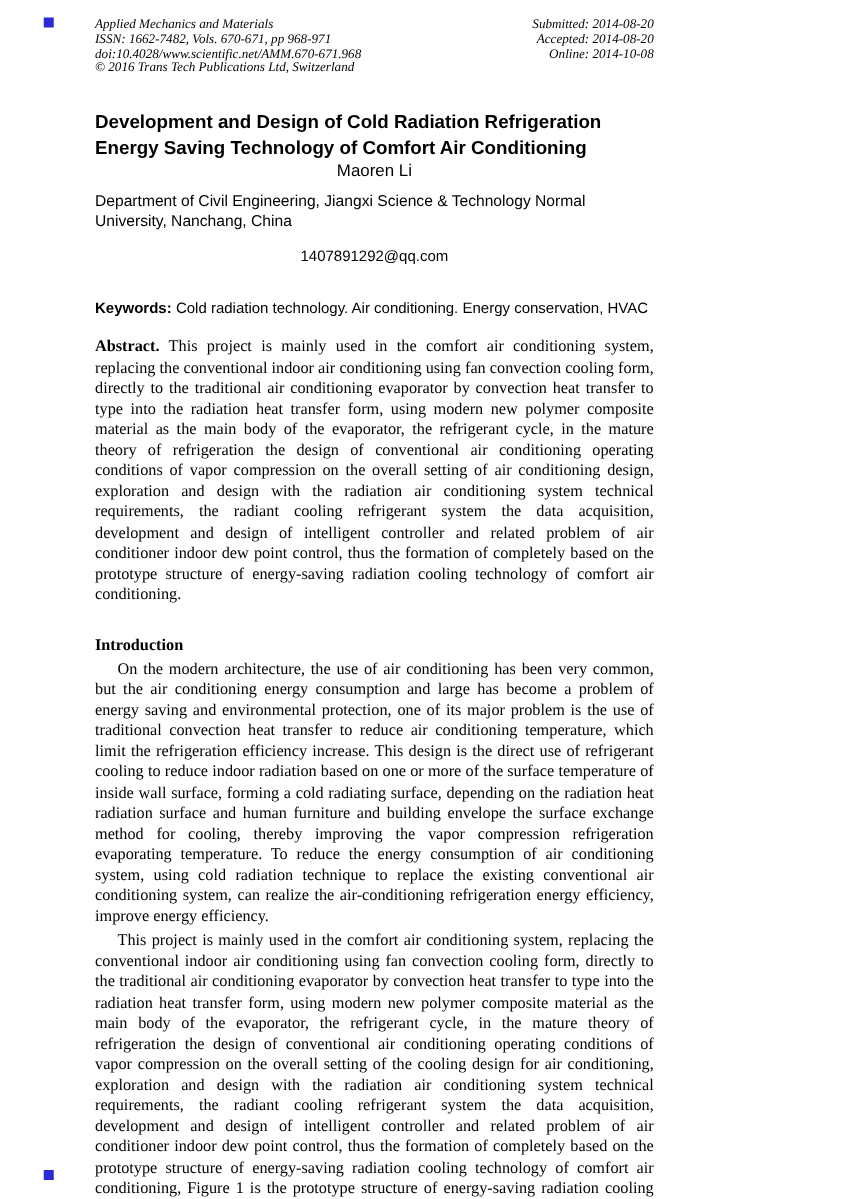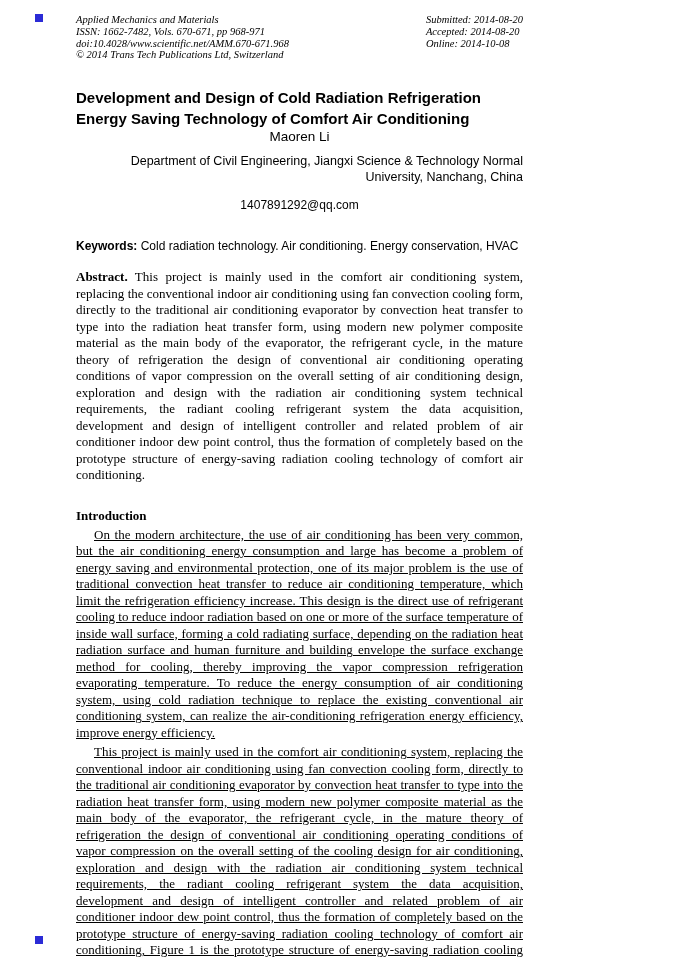--- a/index.html
+++ b/index.html
@@ -29,38 +29,38 @@
 
   .header {
     display: flex;
     justify-content: space-between;
     font-style: italic;
     font-size: 10.5px;
     line-height: 11.8px;
     font-family: "Liberation Serif", serif;
   }
   .header-left { text-align: left; }
-  .header-right { text-align: left; }
+  .header-right { text-align: right; }
 
   .title {
     text-align: left;
     font-family: "Liberation Sans", sans-serif;
     font-weight: bold;
     font-size: 15px;
     line-height: 21px;
     margin: 26px auto 0;
     max-width: 540px;
   }
   .author {
     text-align: center;
     font-family: "Liberation Sans", sans-serif;
     font-size: 13.5px;
   }
   .affiliation {
-    text-align: right;
+    text-align: left;
     font-family: "Liberation Sans", sans-serif;
     font-size: 12.5px;
     line-height: 16px;
     margin: 9px auto 4px;
     max-width: 520px;
   }
   .email {
     text-align: center;
     font-family: "Liberation Sans", sans-serif;
     font-size: 12px;
@@ -82,37 +82,36 @@
   .abstract-para { margin-top: 16px; }
   .section { margin-top: 0; }
   .section-heading {
     font-weight: bold;
     font-size: 13px;
     margin-top: 24px;
   }
   .section .para {
     margin-top: 3px;
     text-indent: 18px;
-    text-decoration: underline;
   }
 </style>
 </head>
 <body>
 
 <div class="corner-marker top"></div>
 <div class="corner-marker bottom"></div>
 
 <div class="page">
 
   <div class="header">
     <div class="header-left">
       <div>Applied Mechanics and Materials</div>
       <div>ISSN: 1662-7482, Vols. 670-671, pp 968-971</div>
       <div>doi:10.4028/www.scientific.net/AMM.670-671.968</div>
-      <div>© 2014 Trans Tech Publications Ltd, Switzerland</div>
+      <div>© 2016 Trans Tech Publications Ltd, Switzerland</div>
     </div>
     <div class="header-right">
       <div>Submitted: 2014-08-20</div>
       <div>Accepted: 2014-08-20</div>
       <div>Online: 2014-10-08</div>
     </div>
   </div>
 
   <div class="title">Development and Design of Cold Radiation Refrigeration Energy Saving Technology of Comfort Air Conditioning</div>
 

